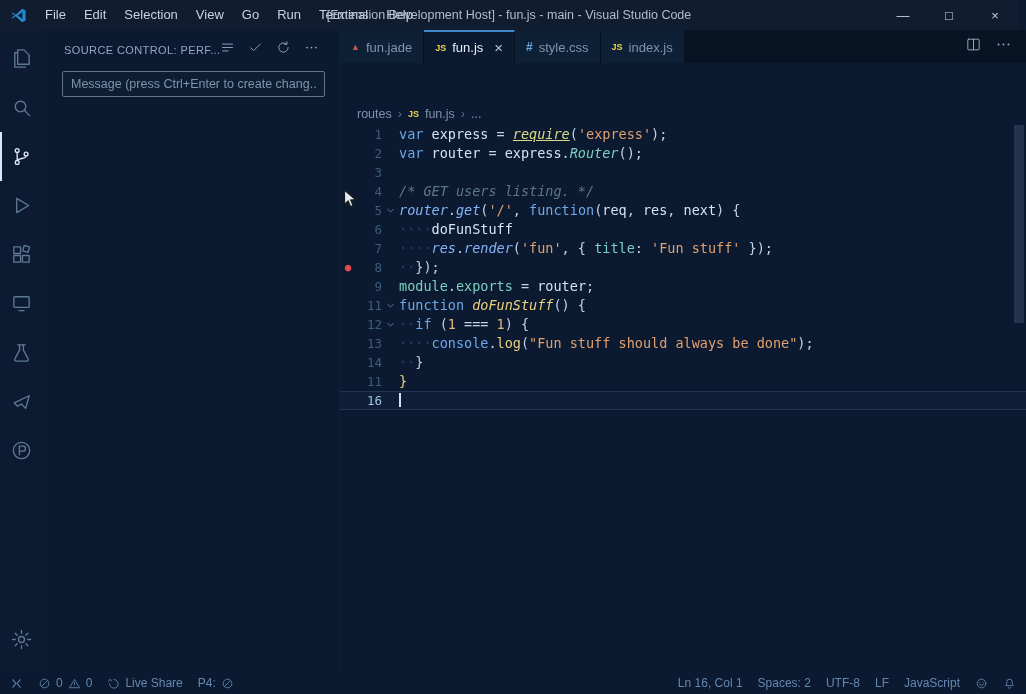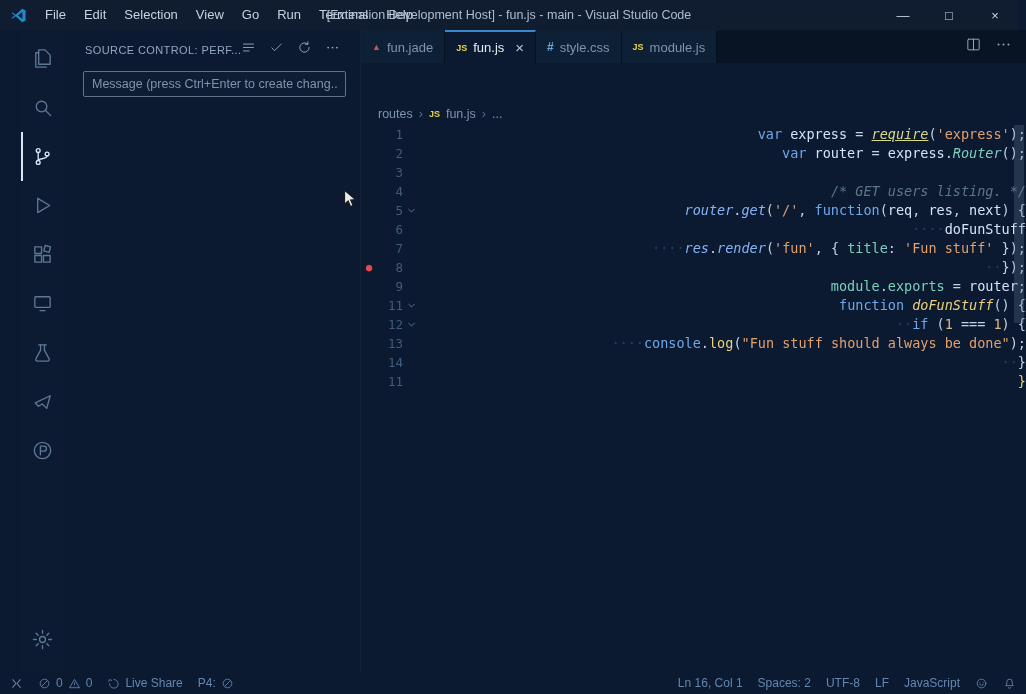--- a/index.html
+++ b/index.html
@@ -9,21 +9,21 @@
   
   .titlebar { position:absolute; top:0; left:0; right:8px; height:30px; background:#101C30; display:flex; align-items:center; z-index:10; }
   .logo { width:36px; display:flex; align-items:center; justify-content:center; }
   .menus { display:flex; }
   .menu-item { padding:0 9px; font-size:13px; color:#C7D3E2; line-height:30px; cursor:default; }
   .win-title { position:absolute; left:50%; transform:translateX(-50%); font-size:12.5px; color:#AEBDD0; white-space:nowrap; }
   .win-controls { margin-left:auto; display:flex; }
   .win-btn { width:46px; height:30px; display:flex; align-items:center; justify-content:center; color:#C7D3E2; font-size:13px; }
 
   
-  .main { position:absolute; top:30px; left:0; right:0; bottom:22px; display:flex;padding-left:21px; }
+  .main { position:absolute; top:30px; left:0; right:0; bottom:22px; display:flex; }
 
   .activitybar { width:42px; background:#0C1B31; display:flex; flex-direction:column; align-items:center; padding-top:4px; flex:none; }
   .ab-item { width:42px; height:49px; display:flex; align-items:center; justify-content:center; color:#5E7896; }
   .ab-item svg { width:23px; height:23px; }
   .ab-item.active { color:#DCE7F5; box-shadow:inset 2px 0 0 #DCE7F5; }
   .ab-bottom { margin-top:auto; margin-bottom:8px; }
 
   .sidebar { width:298px; background:#0B1A30; border-right:1px solid rgba(255,255,255,0.03); display:flex; flex-direction:column; flex:none; }
   .sb-header { display:flex; align-items:center; padding:10px 20px 2px 22px; }
   .sb-title { font-size:11px; letter-spacing:.4px; color:#93A7BF; flex:1; white-space:nowrap; overflow:hidden; }
@@ -47,21 +47,21 @@
 
   .breadcrumbs { height:22px; display:flex; align-items:center; gap:6px; padding-left:17px; font-size:12.5px; color:#7E93AC; flex:none;margin-top:40px; }
   .crumb-sep { color:#56708C; }
 
   .code-wrap { flex:1; position:relative; overflow:hidden; font-family:"DejaVu Sans Mono","Liberation Mono",monospace; font-size:13.5px; }
   .line { display:flex; height:19px; line-height:19px; white-space:pre; }
   .gut-bp { width:16px; text-align:center; color:#E5484D; font-size:11px; flex:none; }
   .gut-num { width:26px; text-align:right; color:#3E5C7E; font-size:12.5px; flex:none; }
   .gut-fold { width:17px; flex:none; display:flex; align-items:center; justify-content:center; color:#5E7896; }
   .gut-fold svg { width:11px; height:11px; }
-  .code-text { flex:1; color:#D5E3F5;text-align:right; }
+  .code-text { flex:1; color:#D5E3F5; }
   .line-current { background:rgba(96,140,200,0.05); box-shadow:inset 0 1px 0 rgba(130,170,220,0.16), inset 0 -1px 0 rgba(130,170,220,0.16); }
   .line-current .gut-num { color:#9FC0E0; }
   .caret { display:inline-block; width:2px; height:14px; background:#CFE2F5; vertical-align:-2px; }
 
   .tk-kw      { color:#6FA8E8; }
   .tk-obj     { color:#86B3F7; font-style:italic; }
   .tk-fn      { color:#EBD07E; font-style:italic; }
   .tk-fn2     { color:#EBD07E; }
   .tk-typ     { color:#7CCFBF; font-style:italic; }
   .tk-str     { color:#E2A06E; }
@@ -216,21 +216,21 @@
             <span class="tab-icon icon-js">JS</span>
             <span>fun.js</span>
             <span class="tab-close">×</span>
           </div>
           <div class="tab">
             <span class="tab-icon icon-css">#</span>
             <span>style.css</span>
           </div>
           <div class="tab">
             <span class="tab-icon icon-js">JS</span>
-            <span>module.js</span>
+            <span>index.js</span>
           </div>
         </div>
       <div class="tab-actions">
         <span id="split-slot"><svg viewBox="0 0 24 24" fill="none" stroke="currentColor" stroke-width="1.4" stroke-linecap="round" stroke-linejoin="round">
               <rect x="4" y="4.5" width="16" height="15" rx="1"></rect>
               <path d="M12 4.5v15"></path>
             </svg></span>
         <span id="tab-more-slot"><svg viewBox="0 0 24 24" fill="none" stroke="currentColor" stroke-width="1.4" stroke-linecap="round" stroke-linejoin="round">
               <circle cx="5" cy="12" r="1.4" fill="currentColor" stroke="none"></circle>
               <circle cx="12" cy="12" r="1.4" fill="currentColor" stroke="none"></circle>
@@ -263,20 +263,21 @@
           <div class="line"><span class="gut-bp"></span><span class="gut-num">9</span><span class="gut-fold"></span><span class="code-text"><span class="tk-prop">module</span><span class="tk-op">.</span><span class="tk-prop">exports</span><span class="tk-txt"> </span><span class="tk-op">=</span><span class="tk-txt"> router</span><span class="tk-op">;</span></span></div>
           <div class="line"><span class="gut-bp"></span><span class="gut-num">11</span><span class="gut-fold"><svg viewBox="0 0 16 16" fill="none" stroke="currentColor" stroke-width="1.4" stroke-linecap="round" stroke-linejoin="round">
                 <path d="M4 6.2l4 4 4-4"></path>
               </svg></span><span class="code-text"><span class="tk-kw">function</span><span class="tk-txt"> </span><span class="tk-fn">doFunStuff</span><span class="tk-op">() {</span></span></div>
           <div class="line"><span class="gut-bp"></span><span class="gut-num">12</span><span class="gut-fold"><svg viewBox="0 0 16 16" fill="none" stroke="currentColor" stroke-width="1.4" stroke-linecap="round" stroke-linejoin="round">
                 <path d="M4 6.2l4 4 4-4"></path>
               </svg></span><span class="code-text"><span class="tk-ws">··</span><span class="tk-kw">if</span><span class="tk-op"> (</span><span class="tk-num">1</span><span class="tk-txt"> </span><span class="tk-op">===</span><span class="tk-txt"> </span><span class="tk-num">1</span><span class="tk-op">) {</span></span></div>
           <div class="line"><span class="gut-bp"></span><span class="gut-num">13</span><span class="gut-fold"></span><span class="code-text"><span class="tk-ws">····</span><span class="tk-kw">console</span><span class="tk-op">.</span><span class="tk-fn2">log</span><span class="tk-op">(</span><span class="tk-str">"Fun stuff should always be done"</span><span class="tk-op">);</span></span></div>
           <div class="line"><span class="gut-bp"></span><span class="gut-num">14</span><span class="gut-fold"></span><span class="code-text"><span class="tk-ws">··</span><span class="tk-op">}</span></span></div>
           <div class="line"><span class="gut-bp"></span><span class="gut-num">11</span><span class="gut-fold"></span><span class="code-text"><span class="tk-brace">}</span></span></div>
+          <div class="line line-current"><span class="gut-bp"></span><span class="gut-num">16</span><span class="gut-fold"></span><span class="code-text"><span class="caret"></span></span></div>
         </div>
       <div class="scrollbar">
         <div class="scroll-thumb"></div>
       </div>
     </div>
   </div>
 </div>
 
 <div class="statusbar">
   <div class="sb-item">

